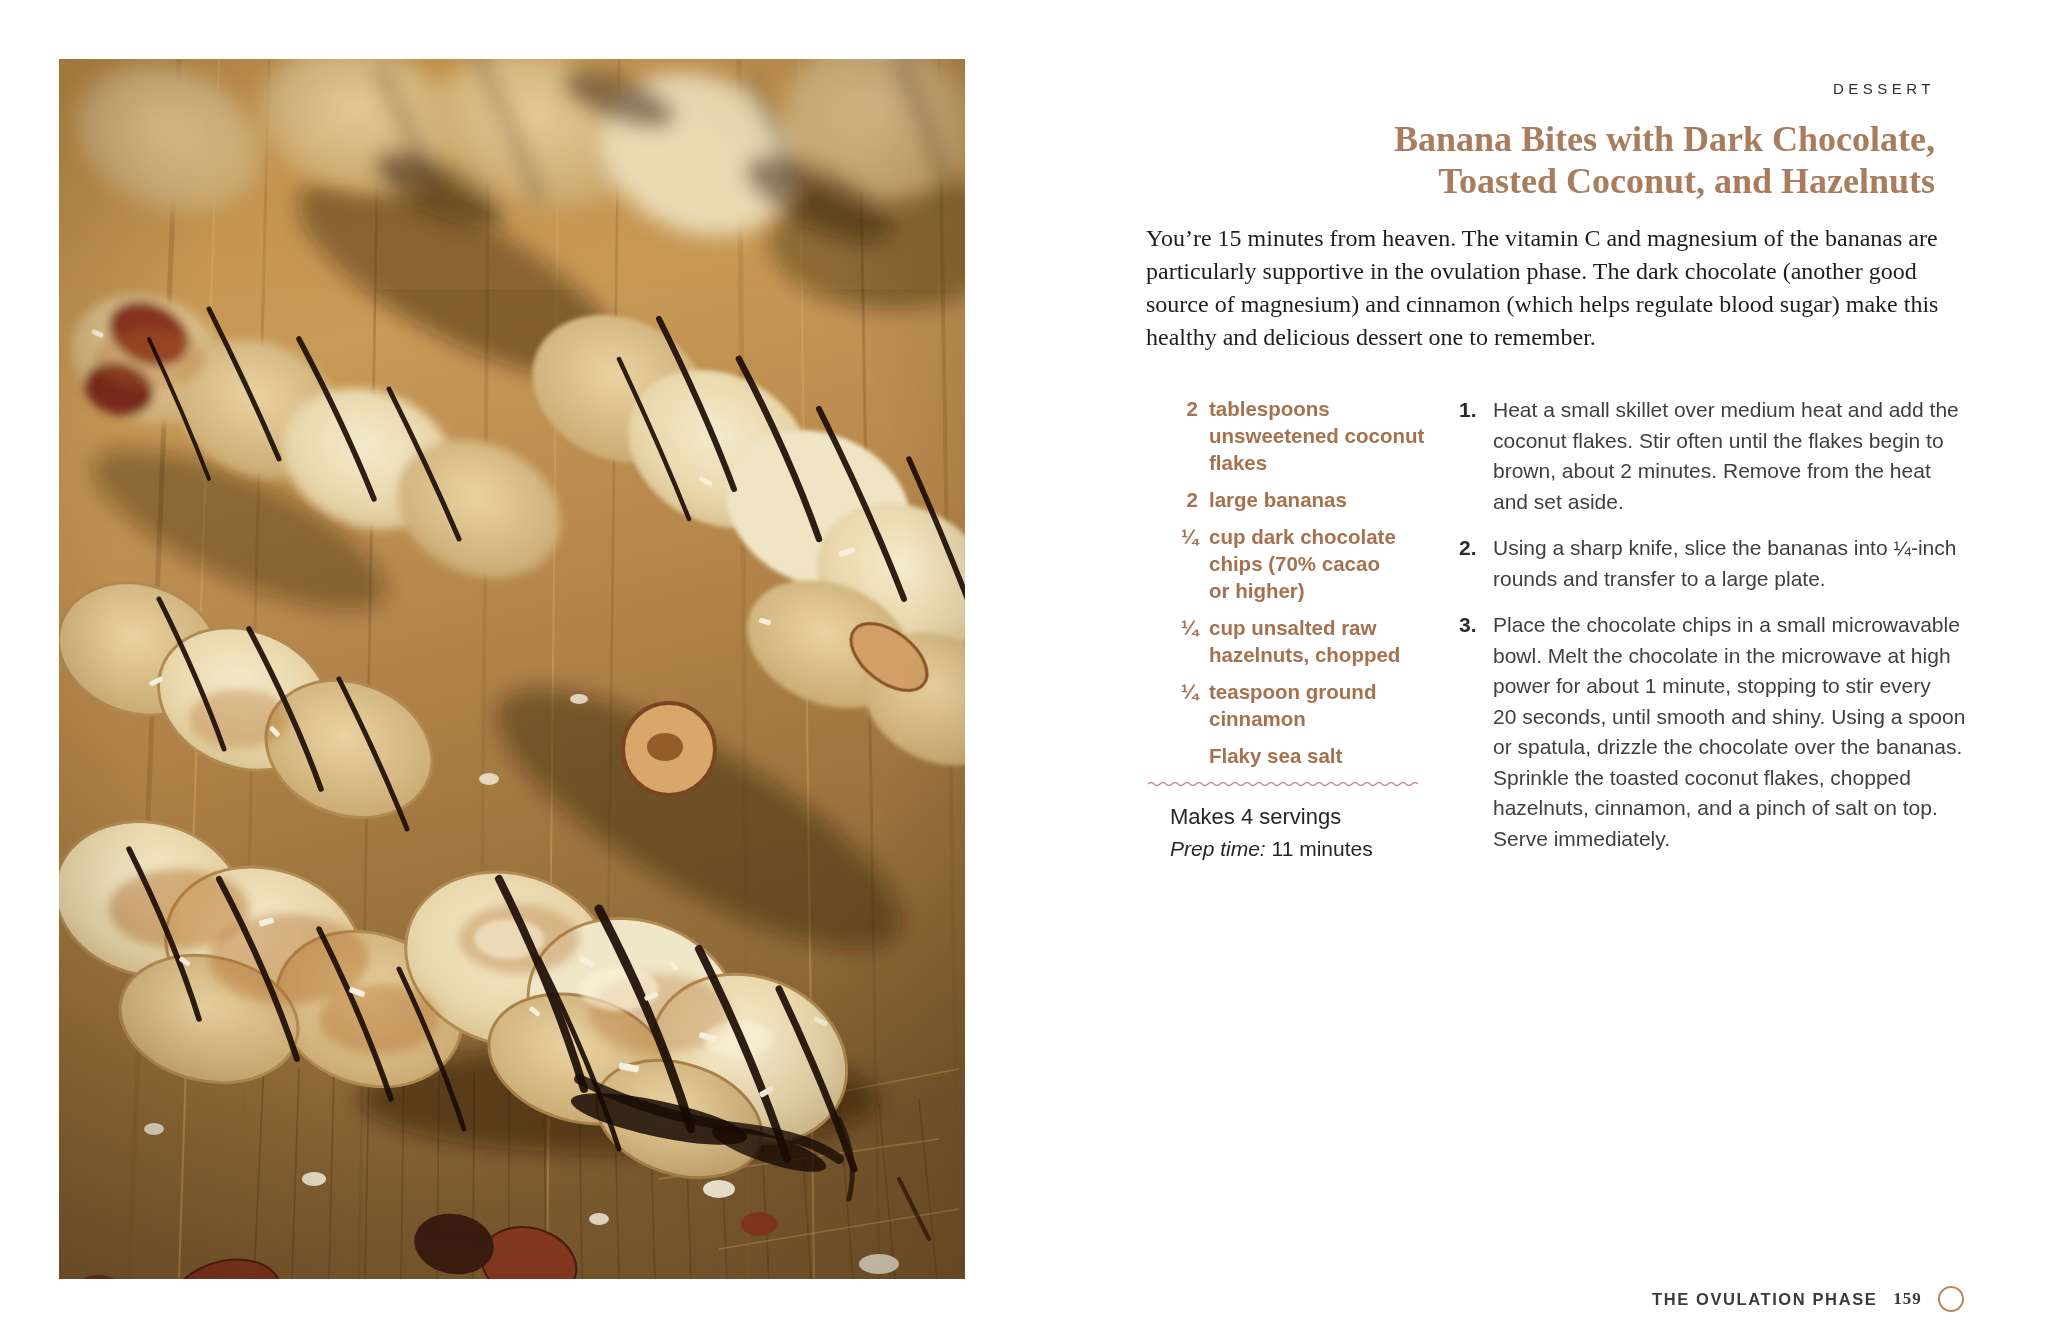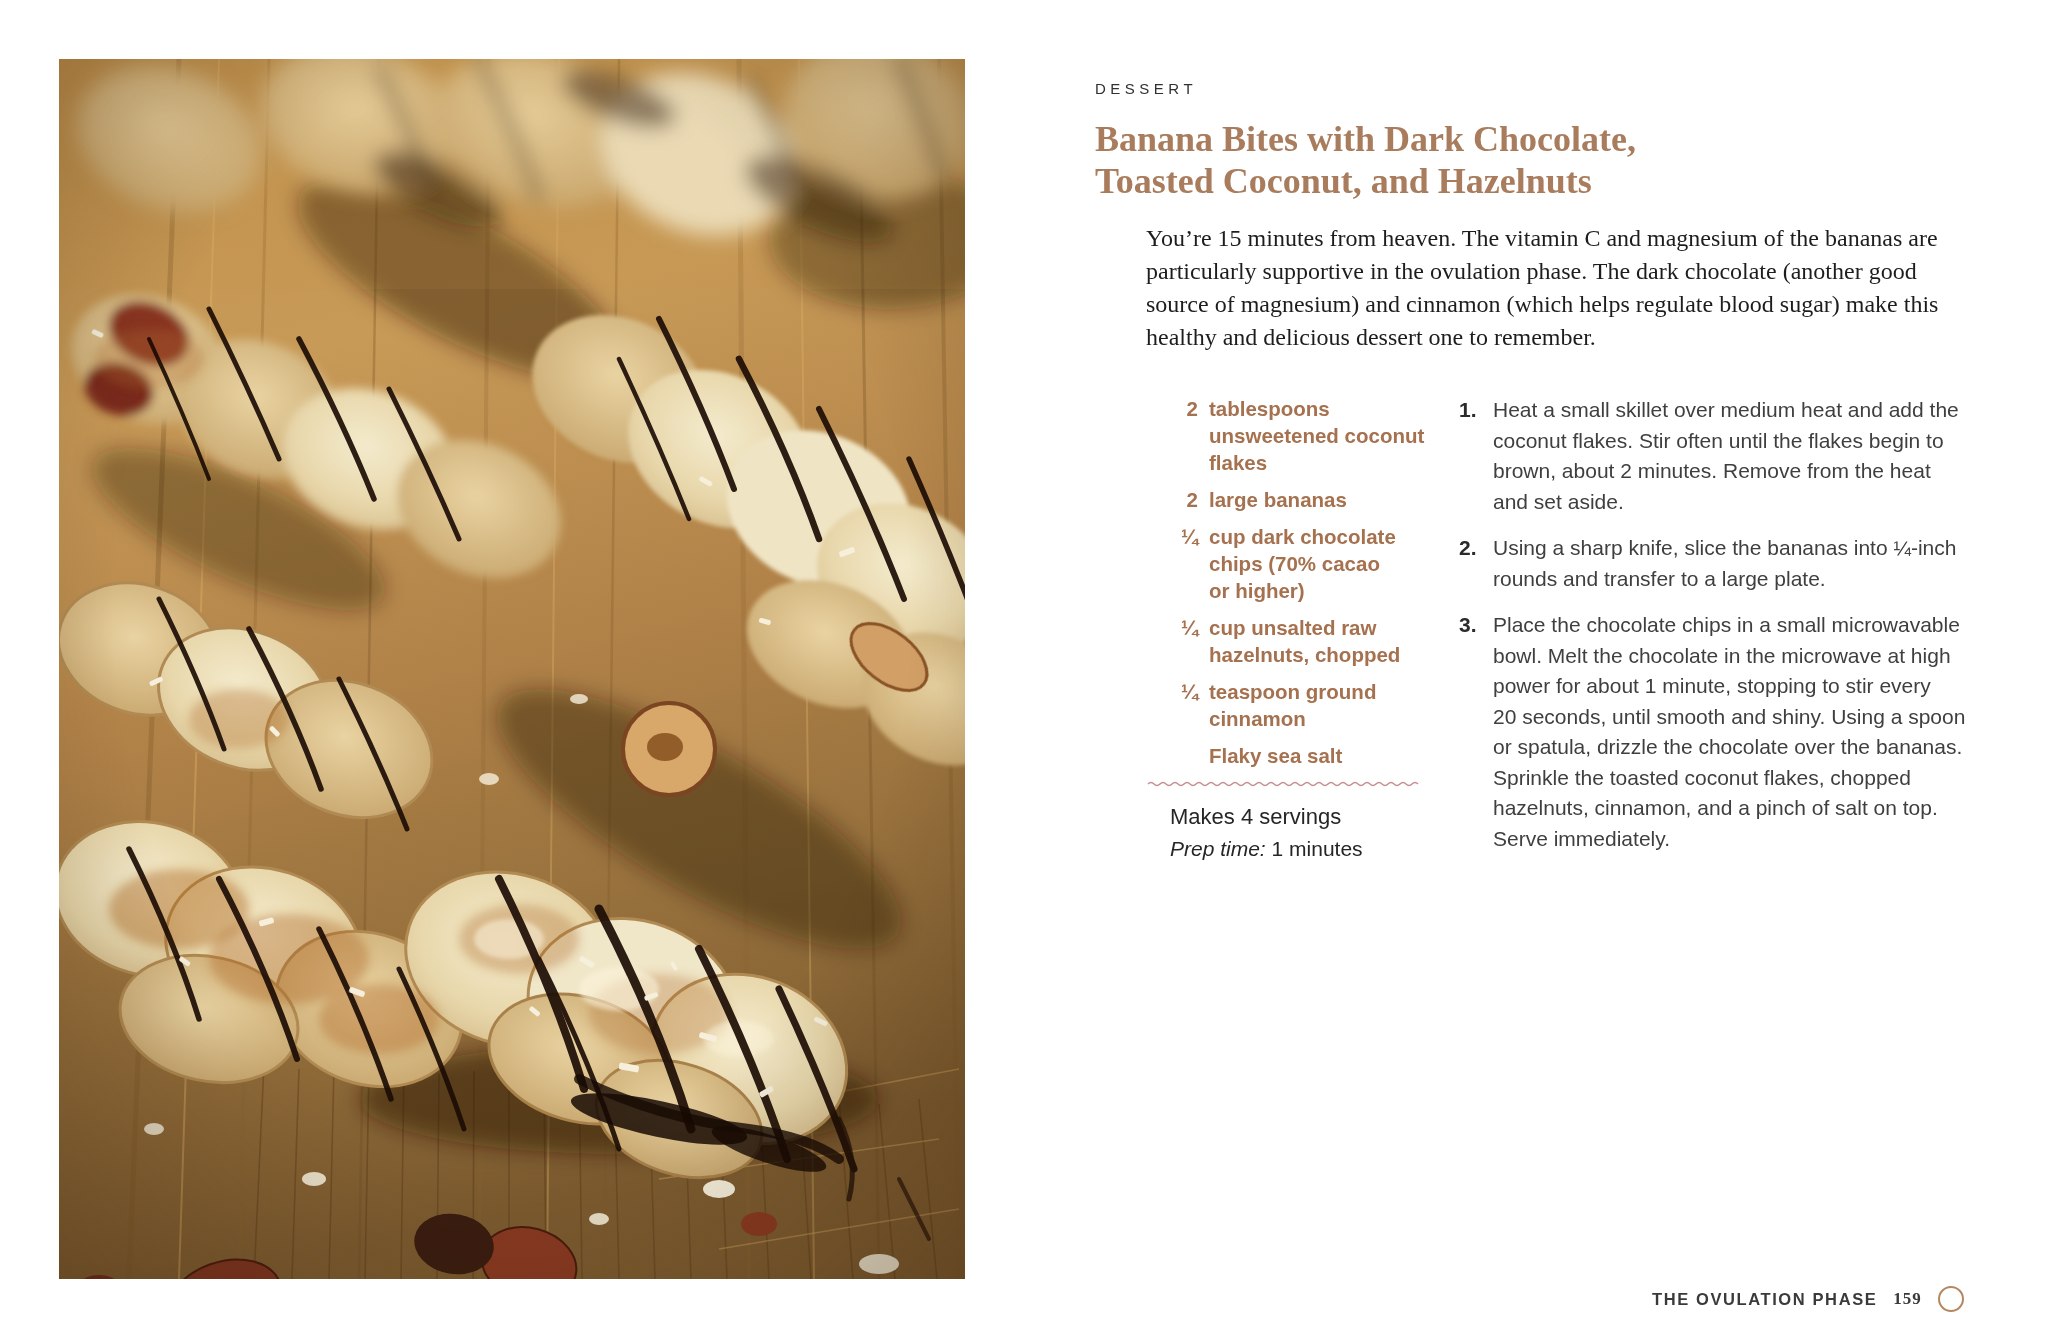--- a/index.html
+++ b/index.html
@@ -4,21 +4,21 @@
 <style>
   html,body{margin:0;padding:0;background:#ffffff;}
   .page{position:relative;width:2048px;height:1339px;background:#ffffff;overflow:hidden;
         font-family:"Liberation Sans",sans-serif;}
 
   
   .photo{position:absolute;left:59px;top:59px;width:906px;height:1220px;overflow:hidden;background:#b08147;}
   .photo svg{display:block;}
 
   
-  .recipe-header{position:absolute;left:1095px;top:80px;width:790px;text-align:left;}
+  .recipe-header{position:absolute;left:1145px;top:80px;width:790px;text-align:right;}
   .category{font-size:15px;letter-spacing:4.5px;color:#303030;font-weight:400;}
   .title{margin-top:21px;font-family:"Liberation Serif",serif;font-weight:bold;
          font-size:36px;line-height:42px;color:#a87c5c;}
 
   .intro{position:absolute;left:1146px;top:222px;font-family:"Liberation Serif",serif;
          font-size:24px;line-height:33px;color:#1d1d1d;white-space:pre;}
 
   .ingredients{position:absolute;left:1172px;top:395px;width:280px;}
   .ing{display:grid;grid-template-columns:26px 1fr;column-gap:11px;margin-bottom:10px;
        font-weight:bold;font-size:20.5px;line-height:27px;color:#a5714f;}
@@ -315,21 +315,21 @@
     </div>
   </div>
 
   <svg class="divider" aria-hidden="true" viewBox="0 0 278 10">
     <path d="M1,5 q3,-3 6,0 t6,0 t6,0 t6,0 t6,0 t6,0 t6,0 t6,0 t6,0 t6,0 t6,0 t6,0 t6,0 t6,0 t6,0 t6,0 t6,0 t6,0 t6,0 t6,0 t6,0 t6,0 t6,0 t6,0 t6,0 t6,0 t6,0 t6,0 t6,0 t6,0 t6,0 t6,0 t6,0 t6,0 t6,0 t6,0 t6,0 t6,0 t6,0 t6,0 t6,0 t6,0 t6,0 t6,0 t6,0" fill="none" stroke="#c58c92" stroke-width="1.5"></path>
   </svg>
 
   <div class="details">
     <div class="servings">Makes 4 servings</div>
     <div class="prep">
-      <span class="lbl">Prep time:</span><span> 1 minutes</span>
+      <span class="lbl">Prep time:</span><span> 11 minutes</span>
     </div>
   </div>
 
   <div class="steps">
     <div class="step">
       <span class="num">1.</span>
       <span class="txt">Heat a small skillet over medium heat and add the
 coconut flakes. Stir often until the flakes begin to
 brown, about 2 minutes. Remove from the heat
 and set aside.</span>

